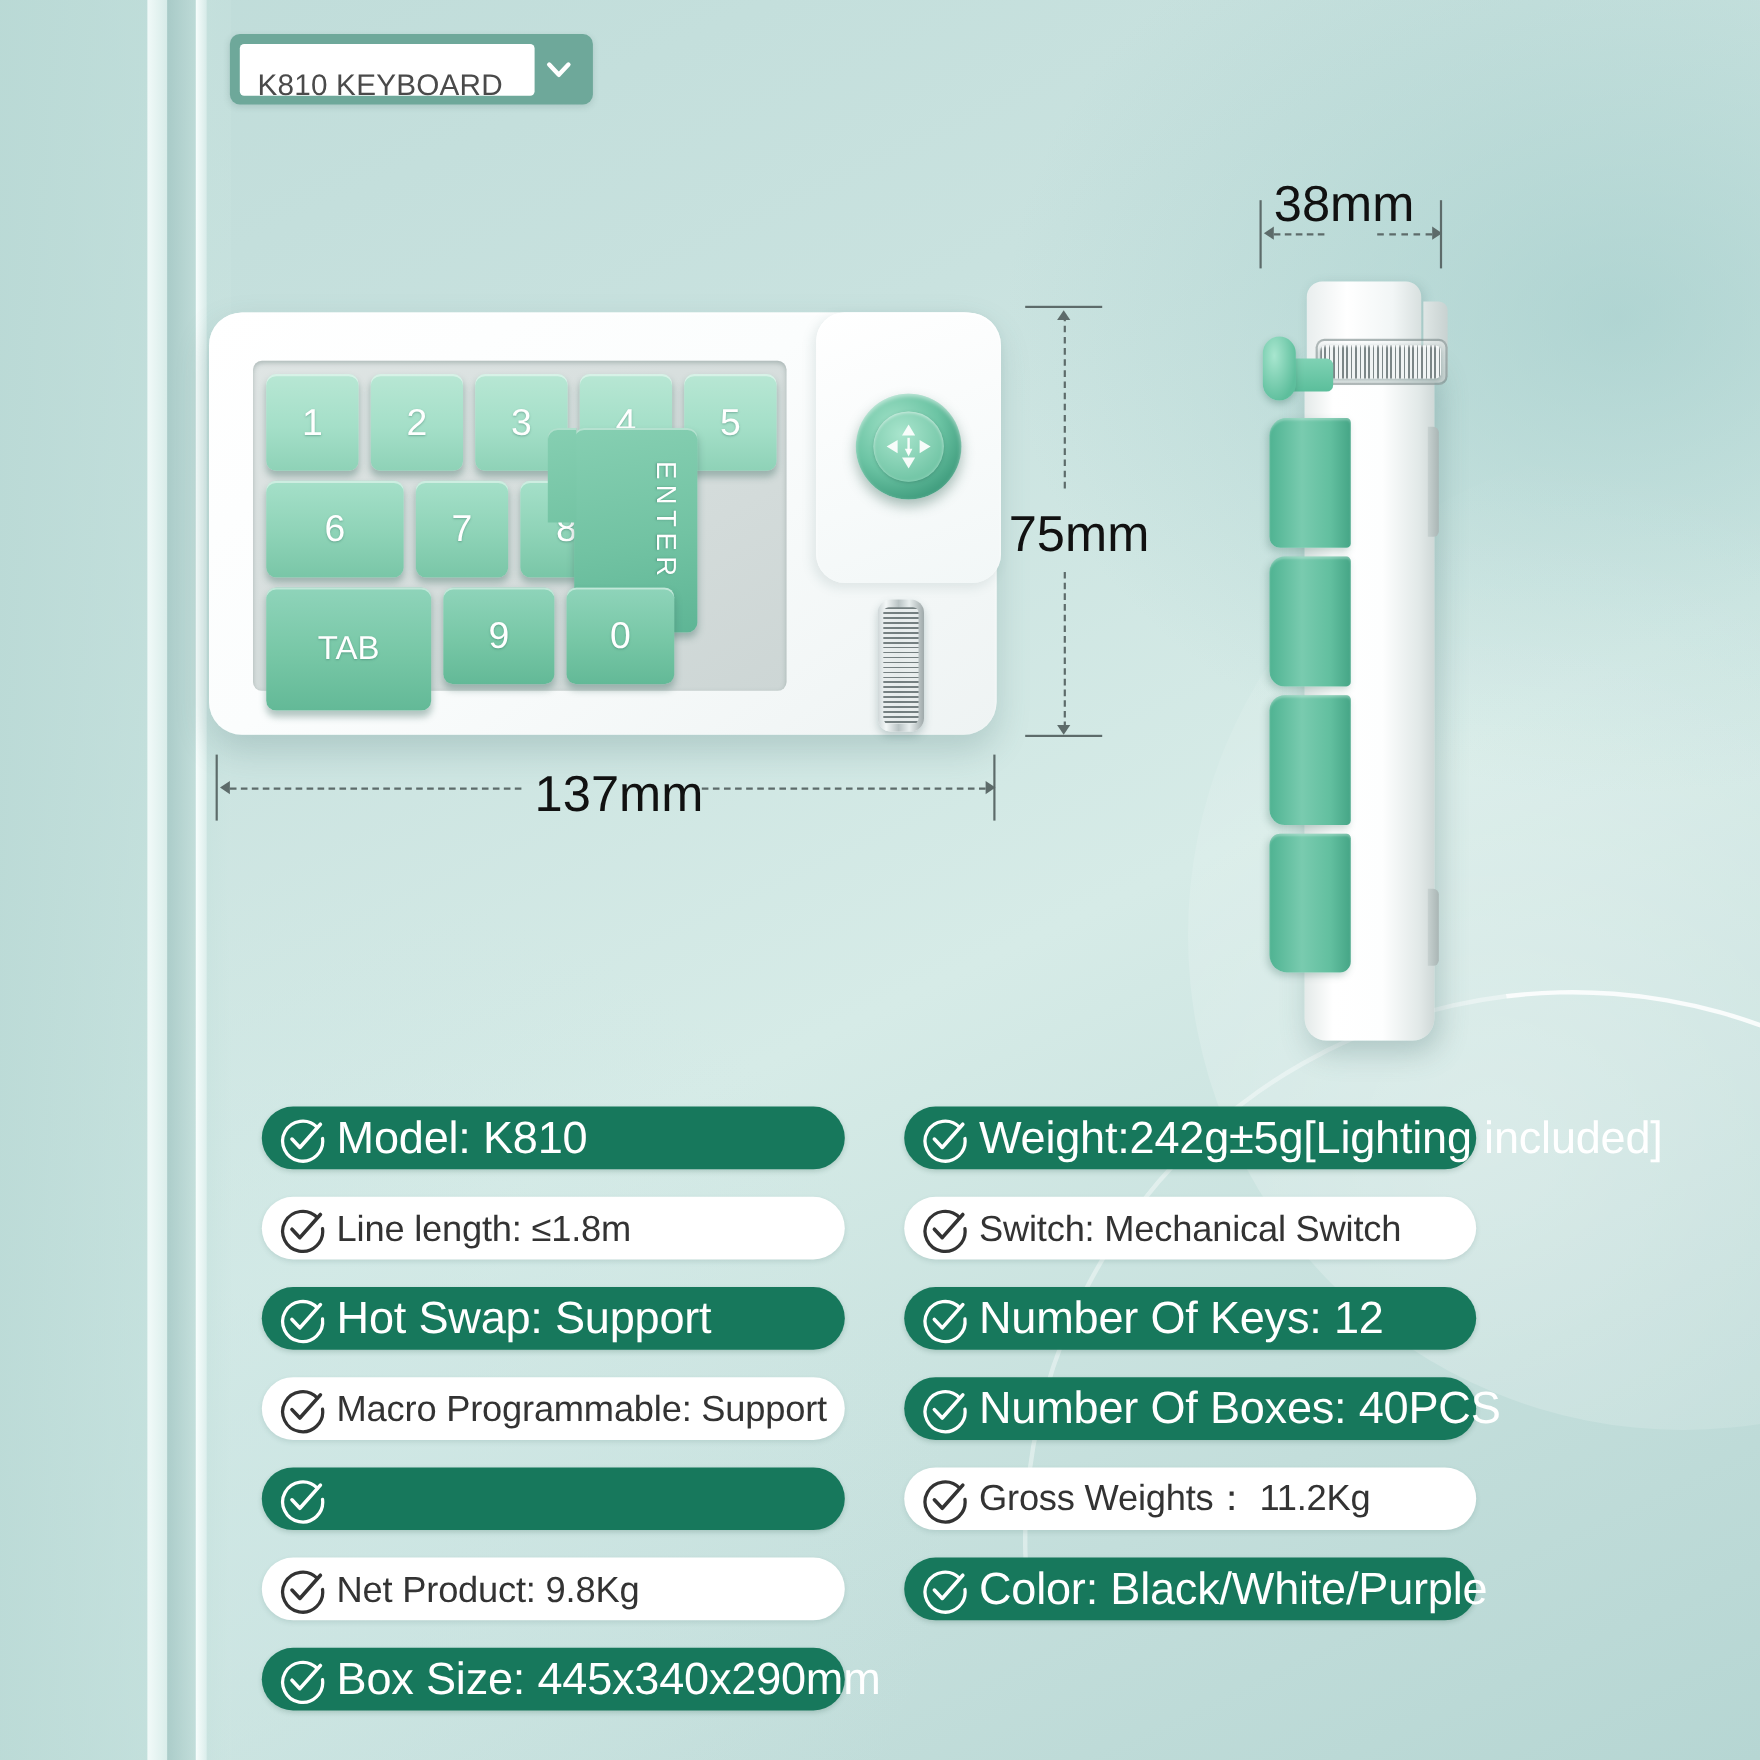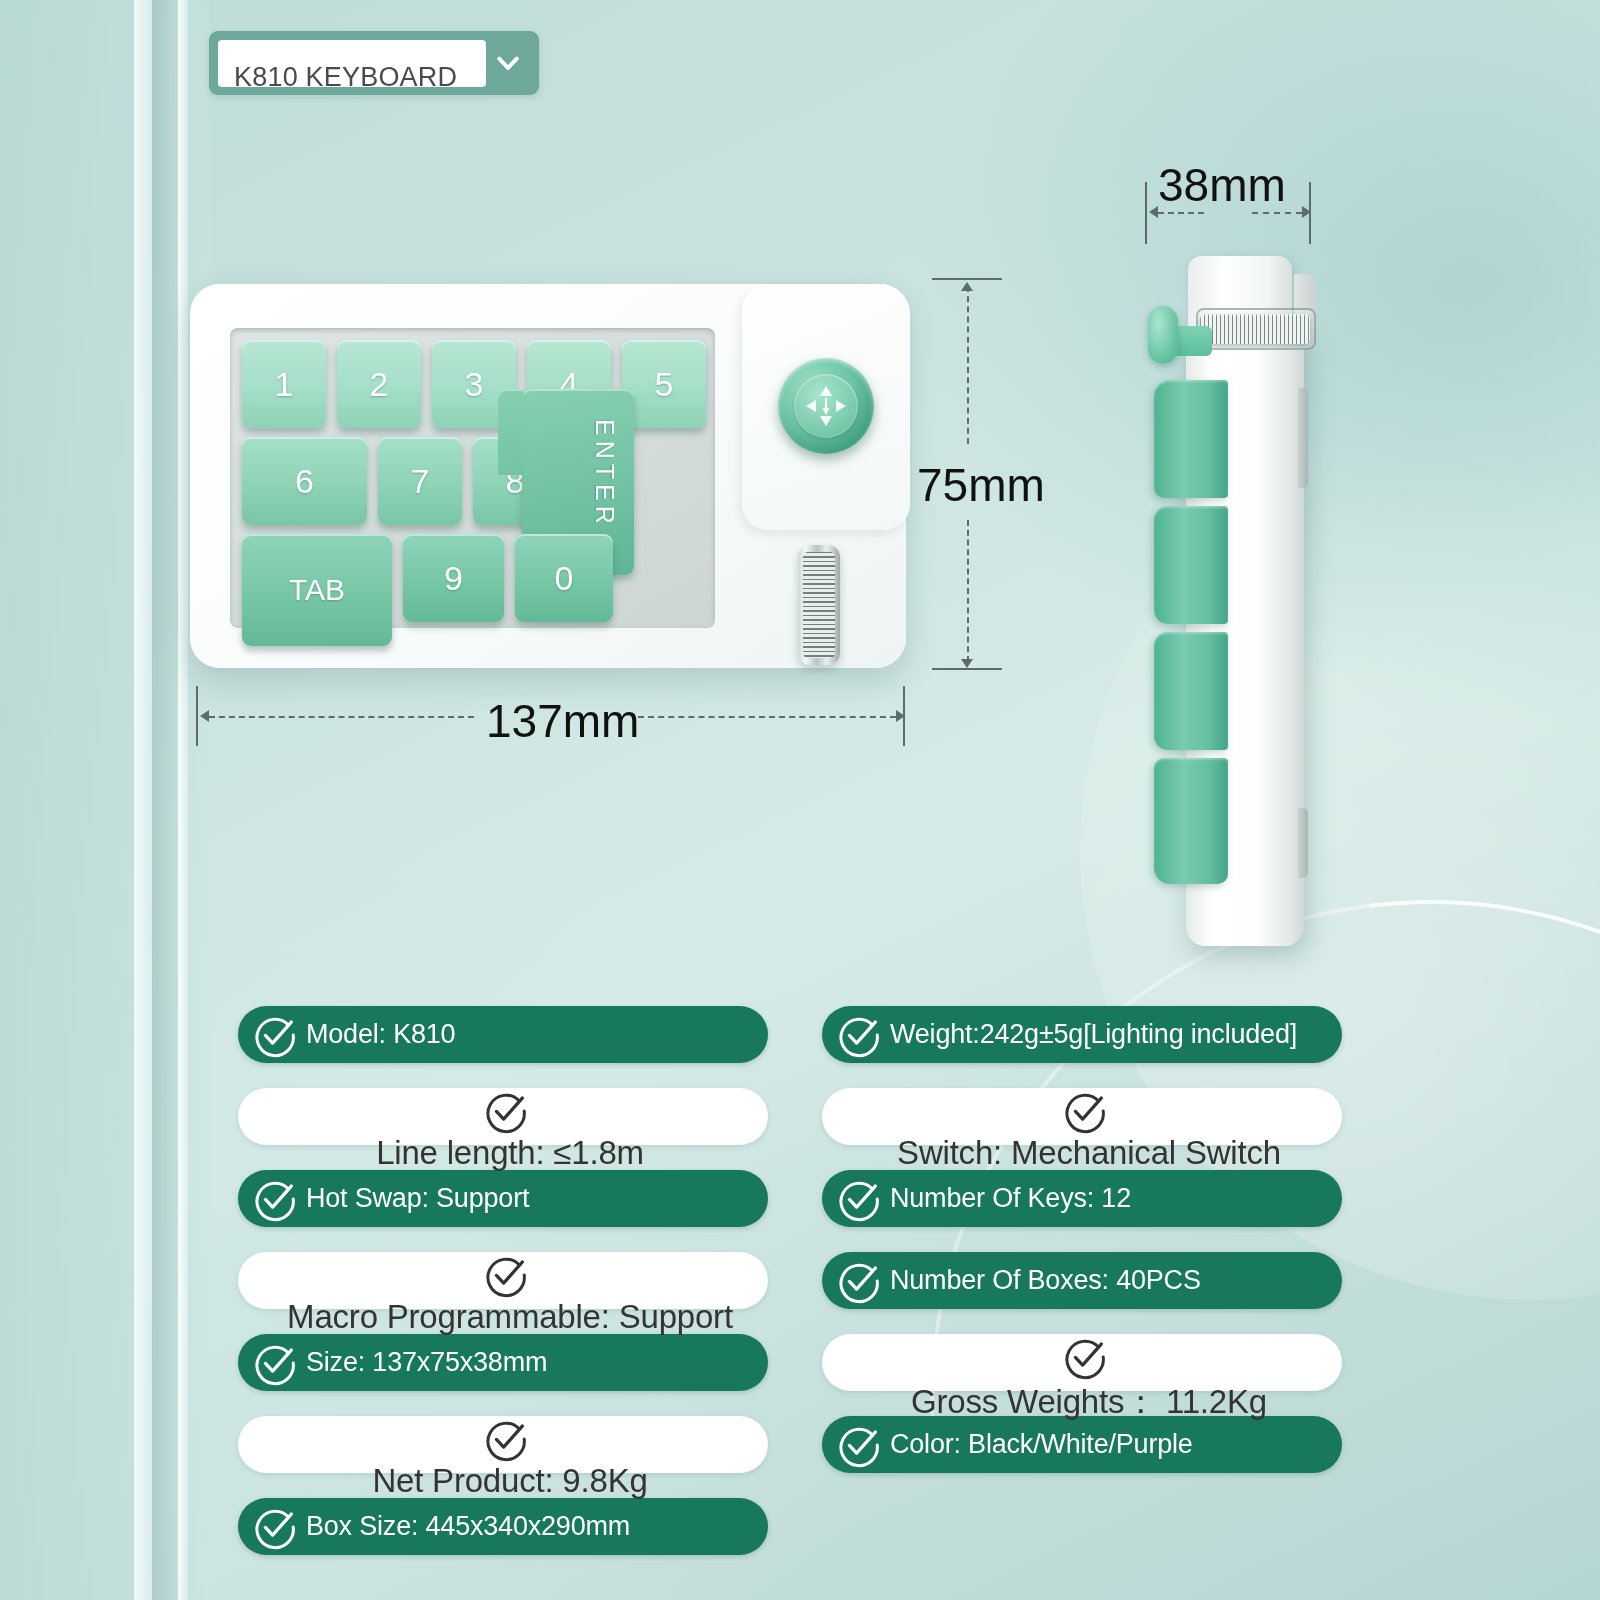--- a/index.html
+++ b/index.html
@@ -290,25 +290,25 @@
 
   .spec-row {
     display: flex; align-items: center;
     height: 57px;
     border-radius: 29px;
     padding-left: 14px;
     margin-bottom: 25px;
     white-space: nowrap;
   }
   .spec-row.dark  { background: #17785c; color: #ffffff; box-shadow: 0 2px 5px rgba(40,90,75,0.22); }
-  .spec-row.light { background: #ffffff; color: #333333; box-shadow: 0 2px 5px rgba(70,110,108,0.16); flex-direction: column; }
+  .spec-row.light { background: #ffffff; color: #333333; box-shadow: 0 2px 5px rgba(70,110,108,0.16); }
 
   .spec-icon { width: 46px; height: 46px; flex: 0 0 46px; margin-right: 8px; }
   .spec-icon svg { width: 46px; height: 46px; display: block; }
-  .spec-text { font-size: 27px; letter-spacing: -0.2px; }
+  .spec-text { font-size: 41px; letter-spacing: -0.2px; }
   .spec-row.light .spec-text { font-size: 33px; }
 </style>
 </head>
 <body>
 
 <div id="page">
 
   <div class="pane pane-a"></div>
   <div class="pane pane-b"></div>
   <div class="pane pane-c"></div>
@@ -473,21 +473,20 @@
         </span>
         <span class="spec-text">Macro Programmable: Support</span>
       </div>
       <div class="spec-row dark">
         <span class="spec-icon">
           <svg viewBox="0 0 48 48" fill="none">
             <path d="M38 13.5 A19 19 0 1 0 43 24" stroke="currentColor" stroke-width="3.1" stroke-linecap="round" fill="none"></path>
             <polyline points="14,24.5 21.5,32.5 41,10.5" stroke="currentColor" stroke-width="3.4" stroke-linecap="round" stroke-linejoin="round" fill="none"></polyline>
           </svg>
         </span>
-        <span class="spec-text">Size: 137x75x38mm</span>
       </div>
       <div class="spec-row light">
         <span class="spec-icon">
           <svg viewBox="0 0 48 48" fill="none">
             <path d="M38 13.5 A19 19 0 1 0 43 24" stroke="currentColor" stroke-width="3.1" stroke-linecap="round" fill="none"></path>
             <polyline points="14,24.5 21.5,32.5 41,10.5" stroke="currentColor" stroke-width="3.4" stroke-linecap="round" stroke-linejoin="round" fill="none"></polyline>
           </svg>
         </span>
         <span class="spec-text">Net Product: 9.8Kg</span>
       </div>

